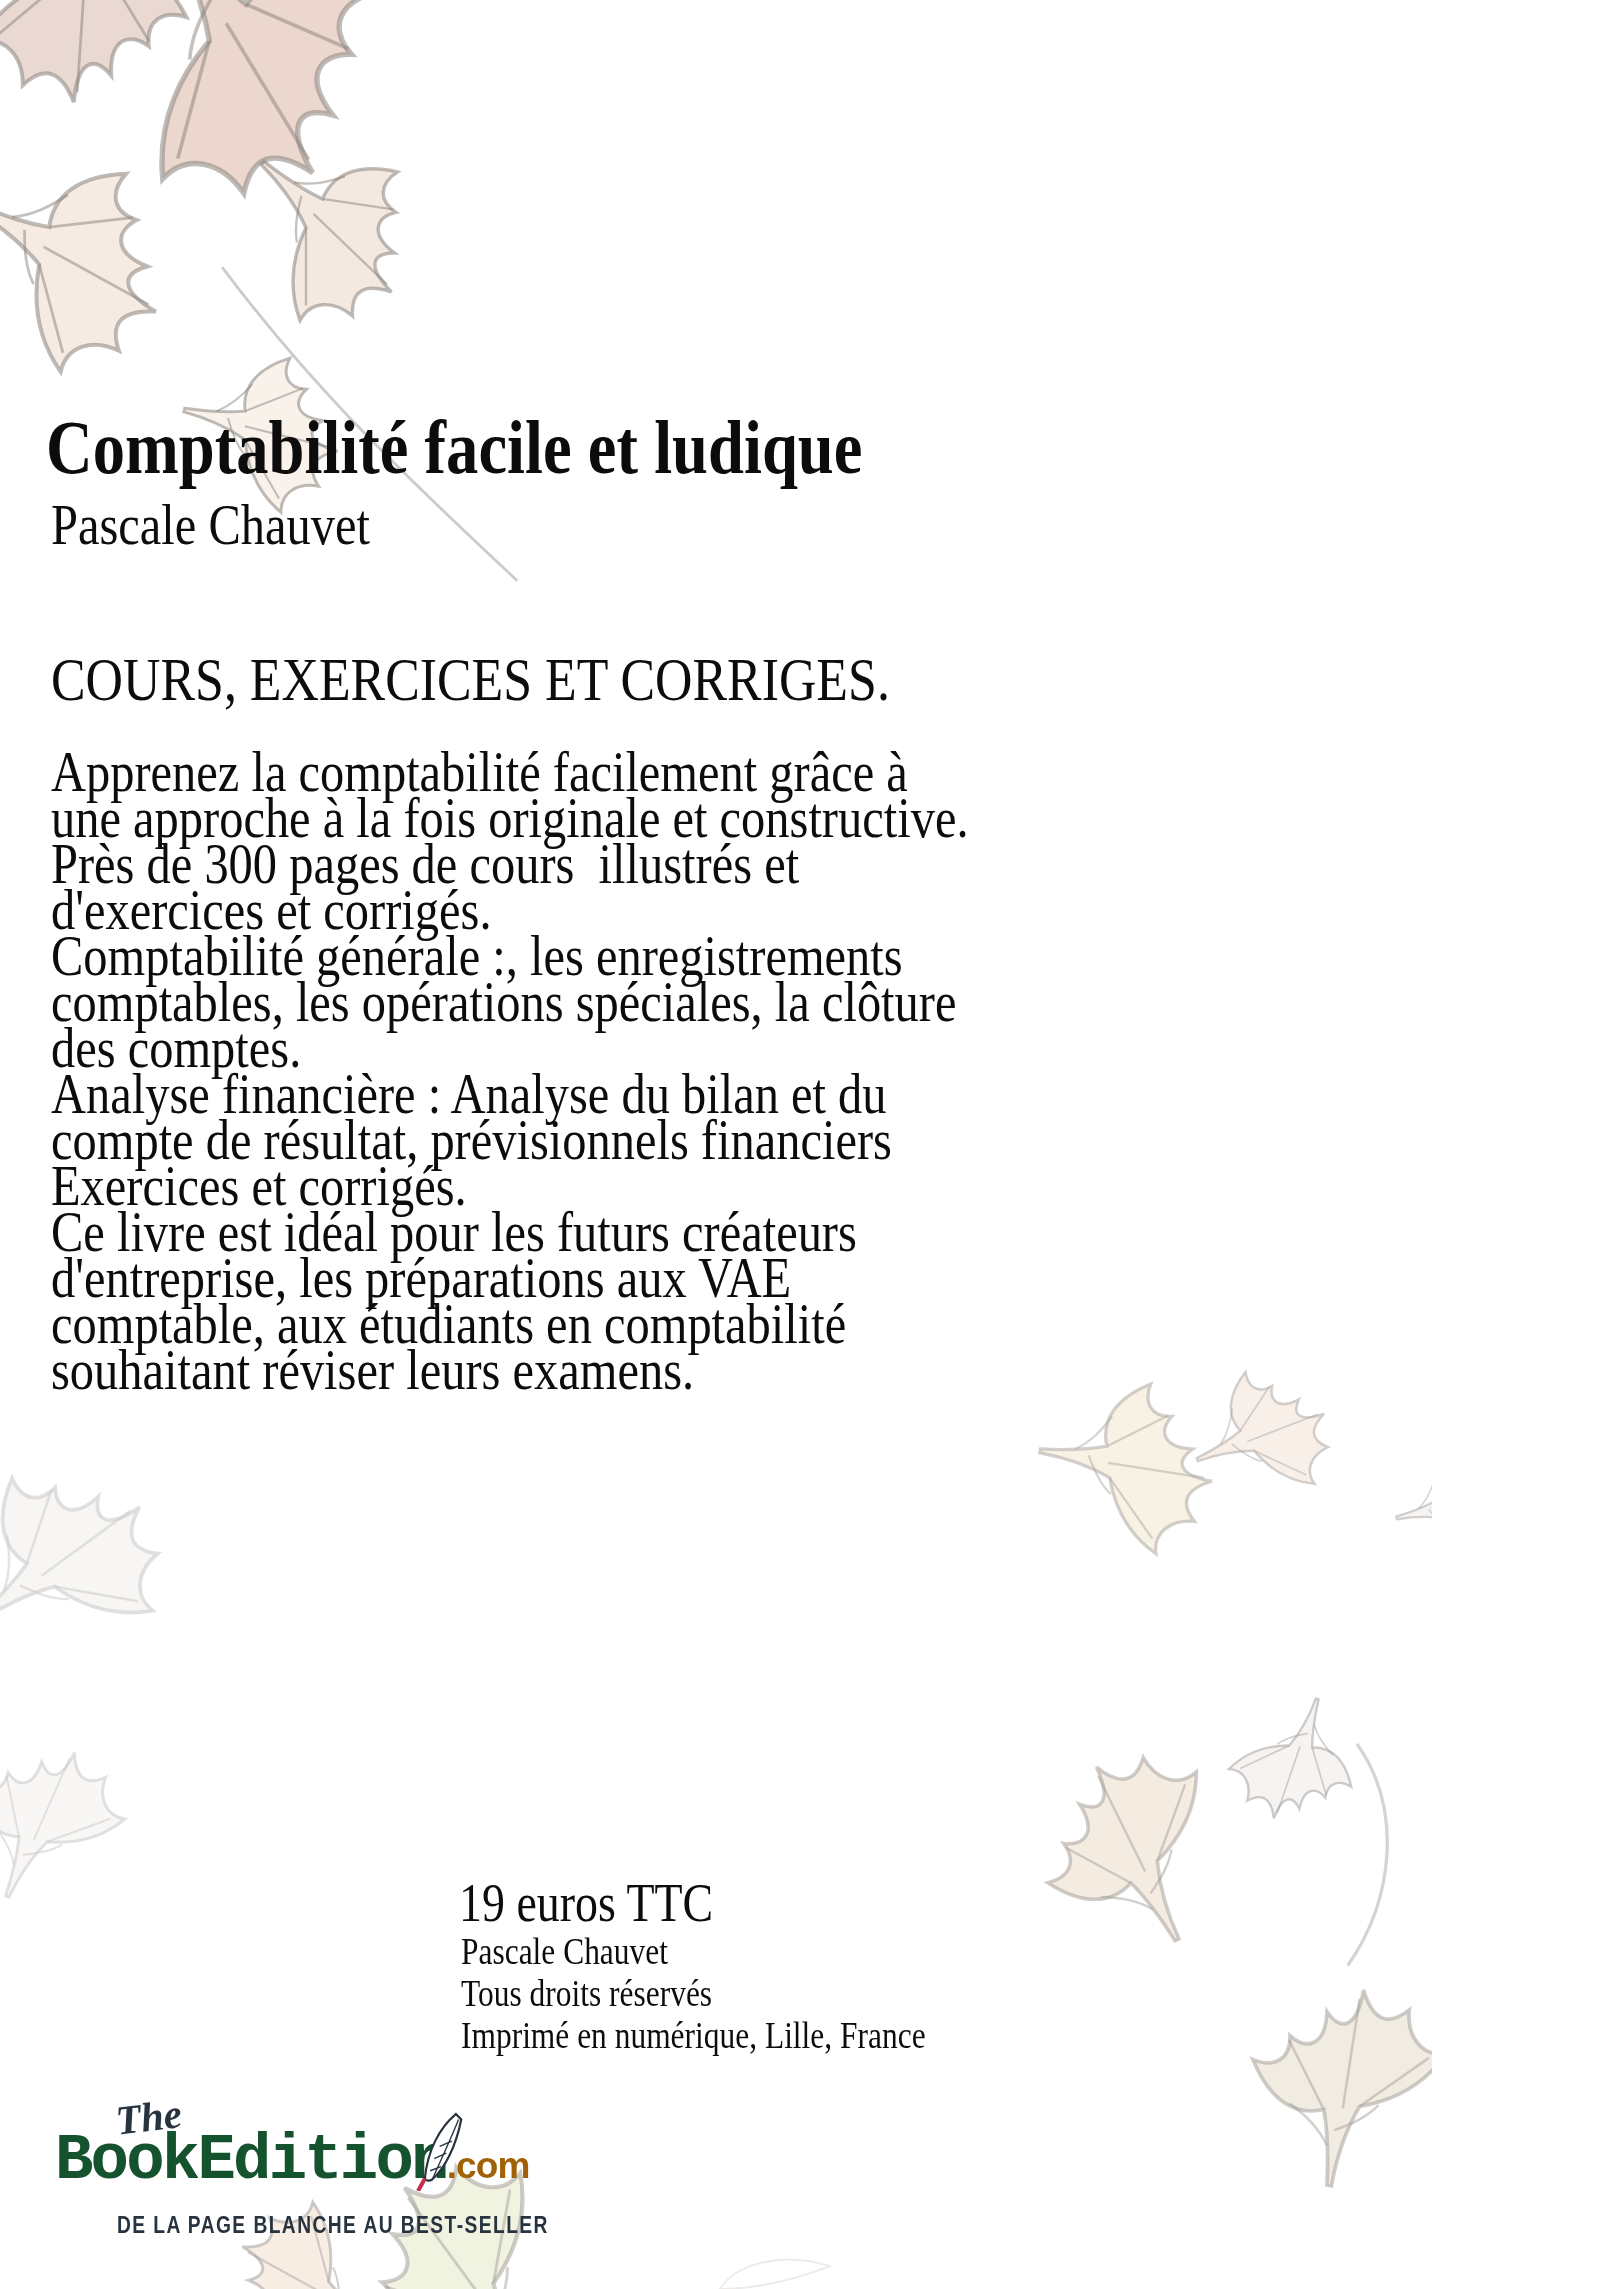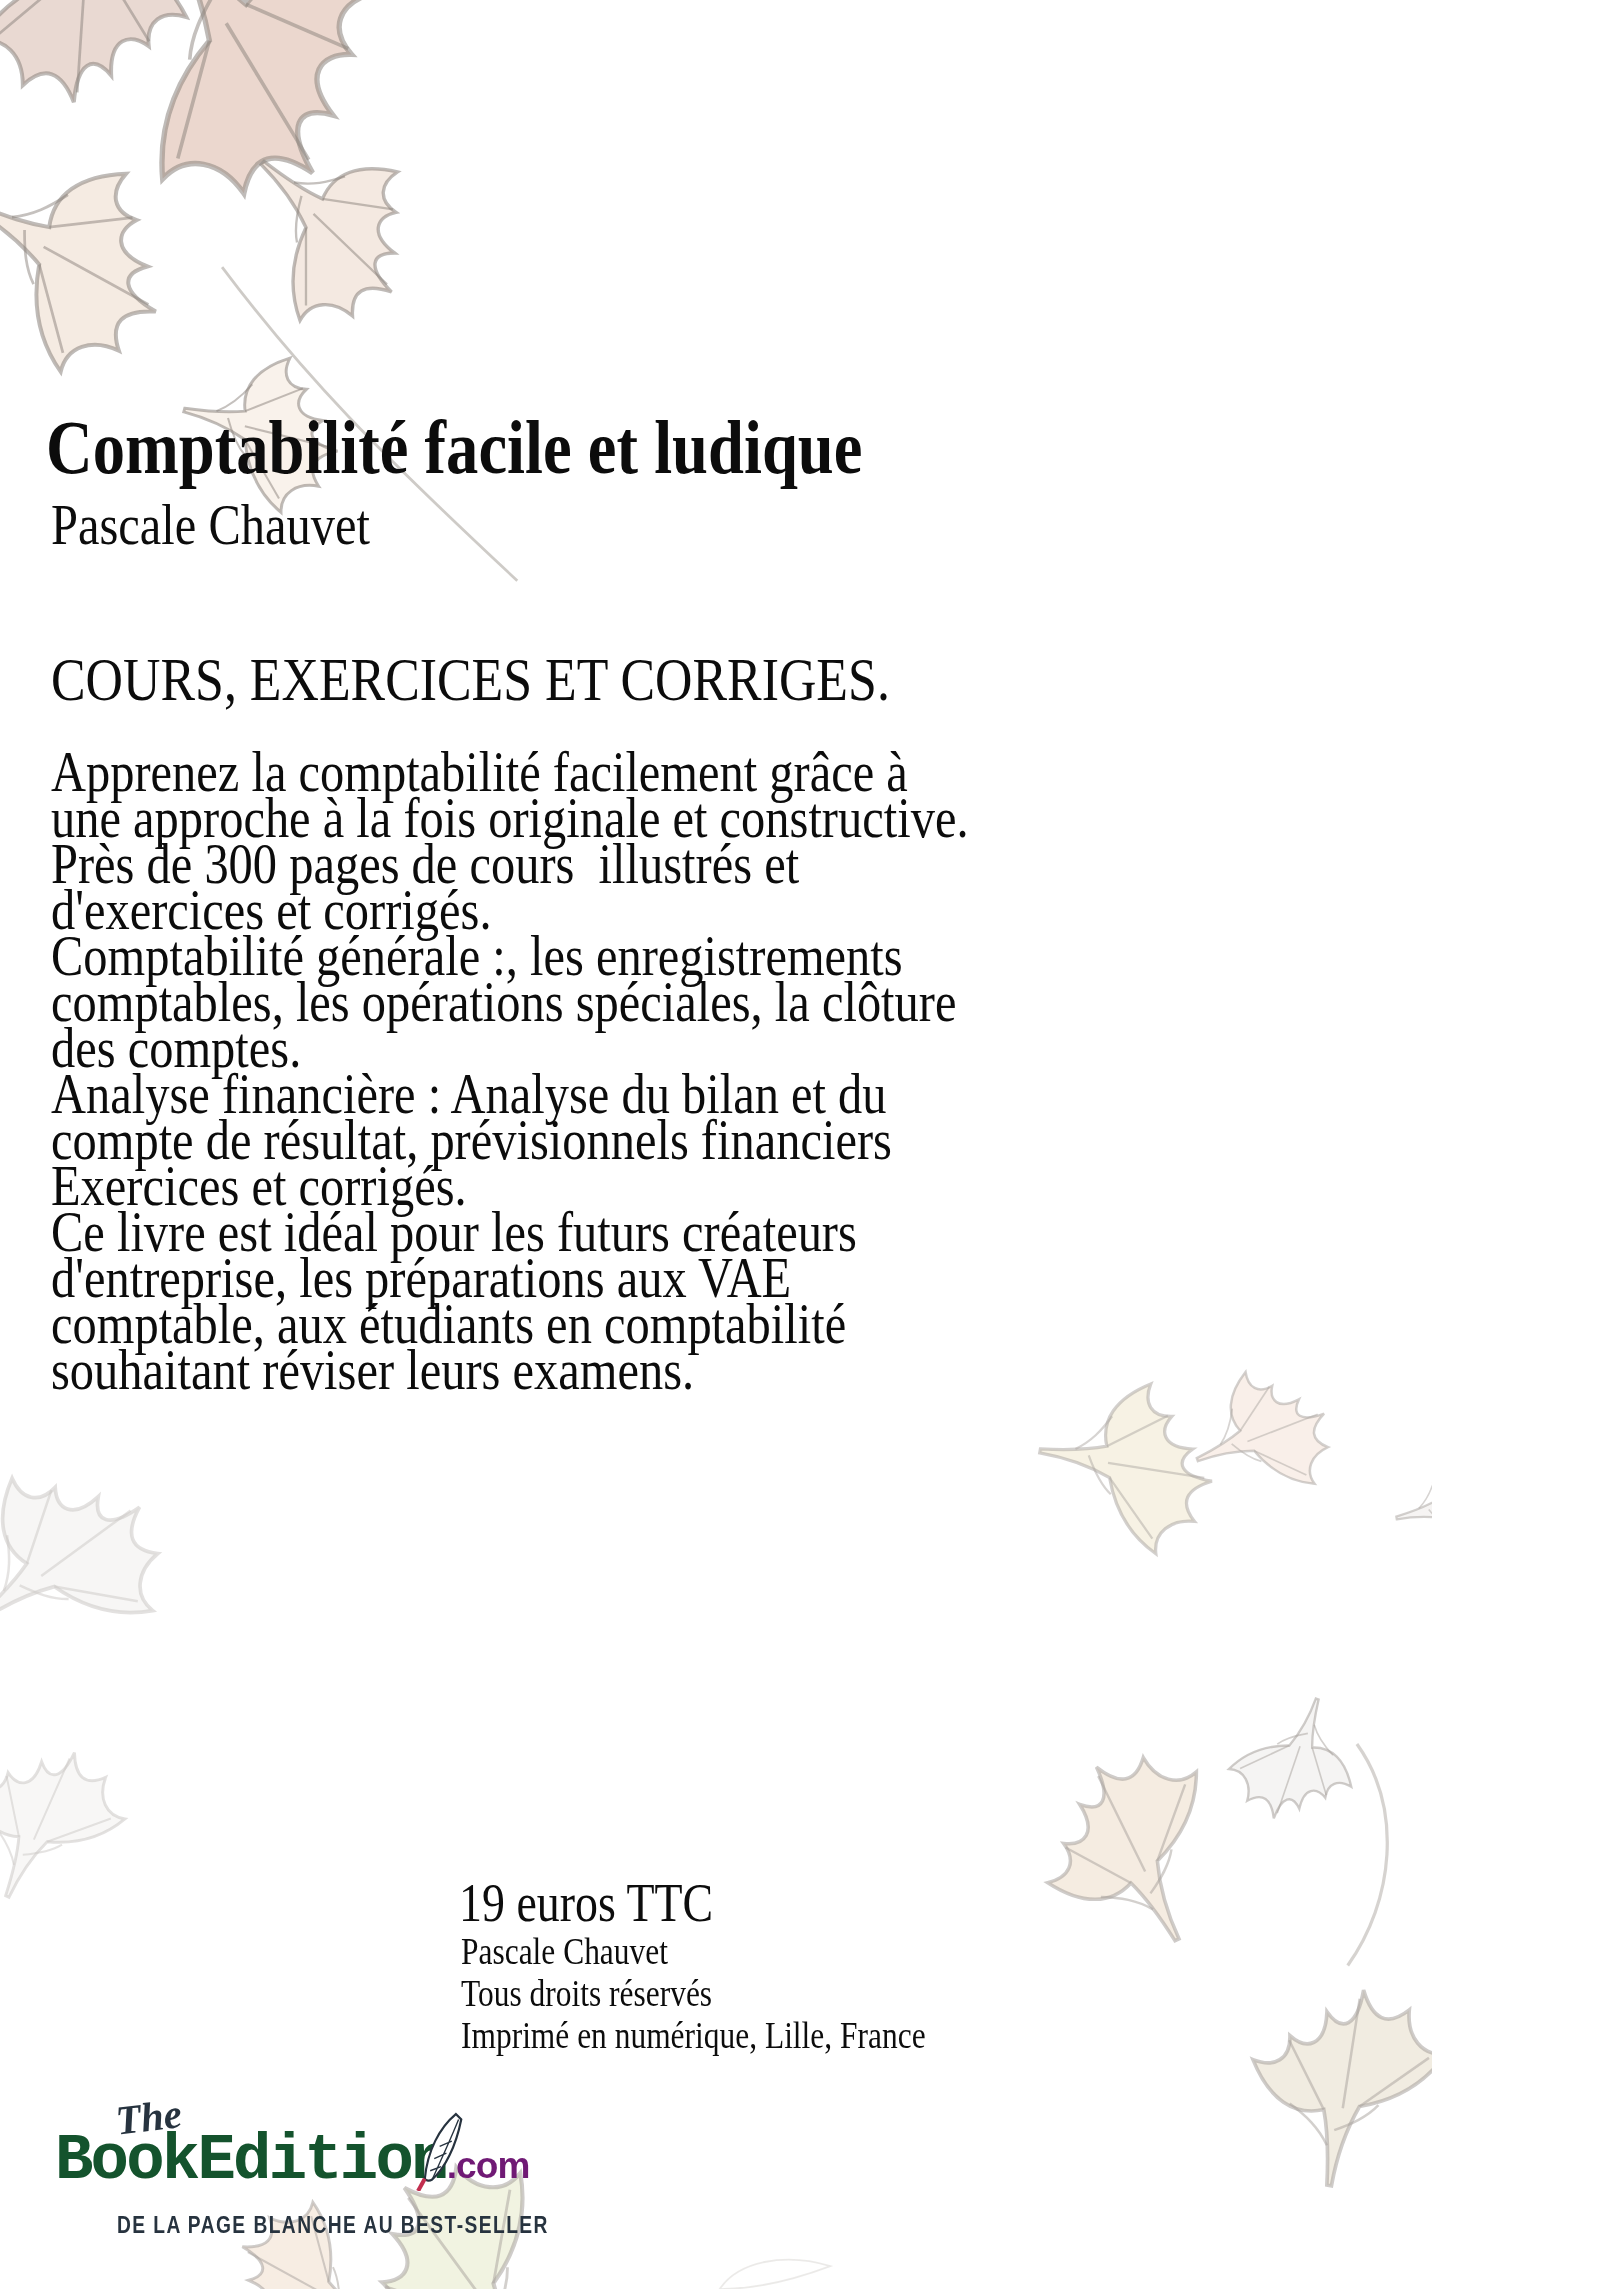--- a/index.html
+++ b/index.html
@@ -55,21 +55,21 @@
     transform:rotate(-7deg);
     z-index:3;white-space:nowrap;
   }
   .logo-brandline{
     left:55px;top:2125px;
     display:flex;align-items:baseline;
     font-family:"Liberation Sans", sans-serif;
     font-weight:bold;z-index:2;white-space:nowrap;
   }
   .logo-brand{font-size:64px;letter-spacing:-2.8px;color:#14532d;font-family:Liberation Mono, monospace;}
-  .logo-tld{font-size:37px;letter-spacing:-0.9px;color:#701a75;}
+  .logo-tld{font-size:37px;letter-spacing:-0.9px;color:#a16207;}
   .logo-quill{left:414px;top:2110px;z-index:4;}
   .logo-tagline{
     left:117px;top:2211px;
     font-family:"Liberation Sans", sans-serif;
     font-weight:bold;font-size:24px;
     letter-spacing:1.8px;color:#27333f;
     transform:scaleX(0.8);
     z-index:3;white-space:nowrap;
   }
   

